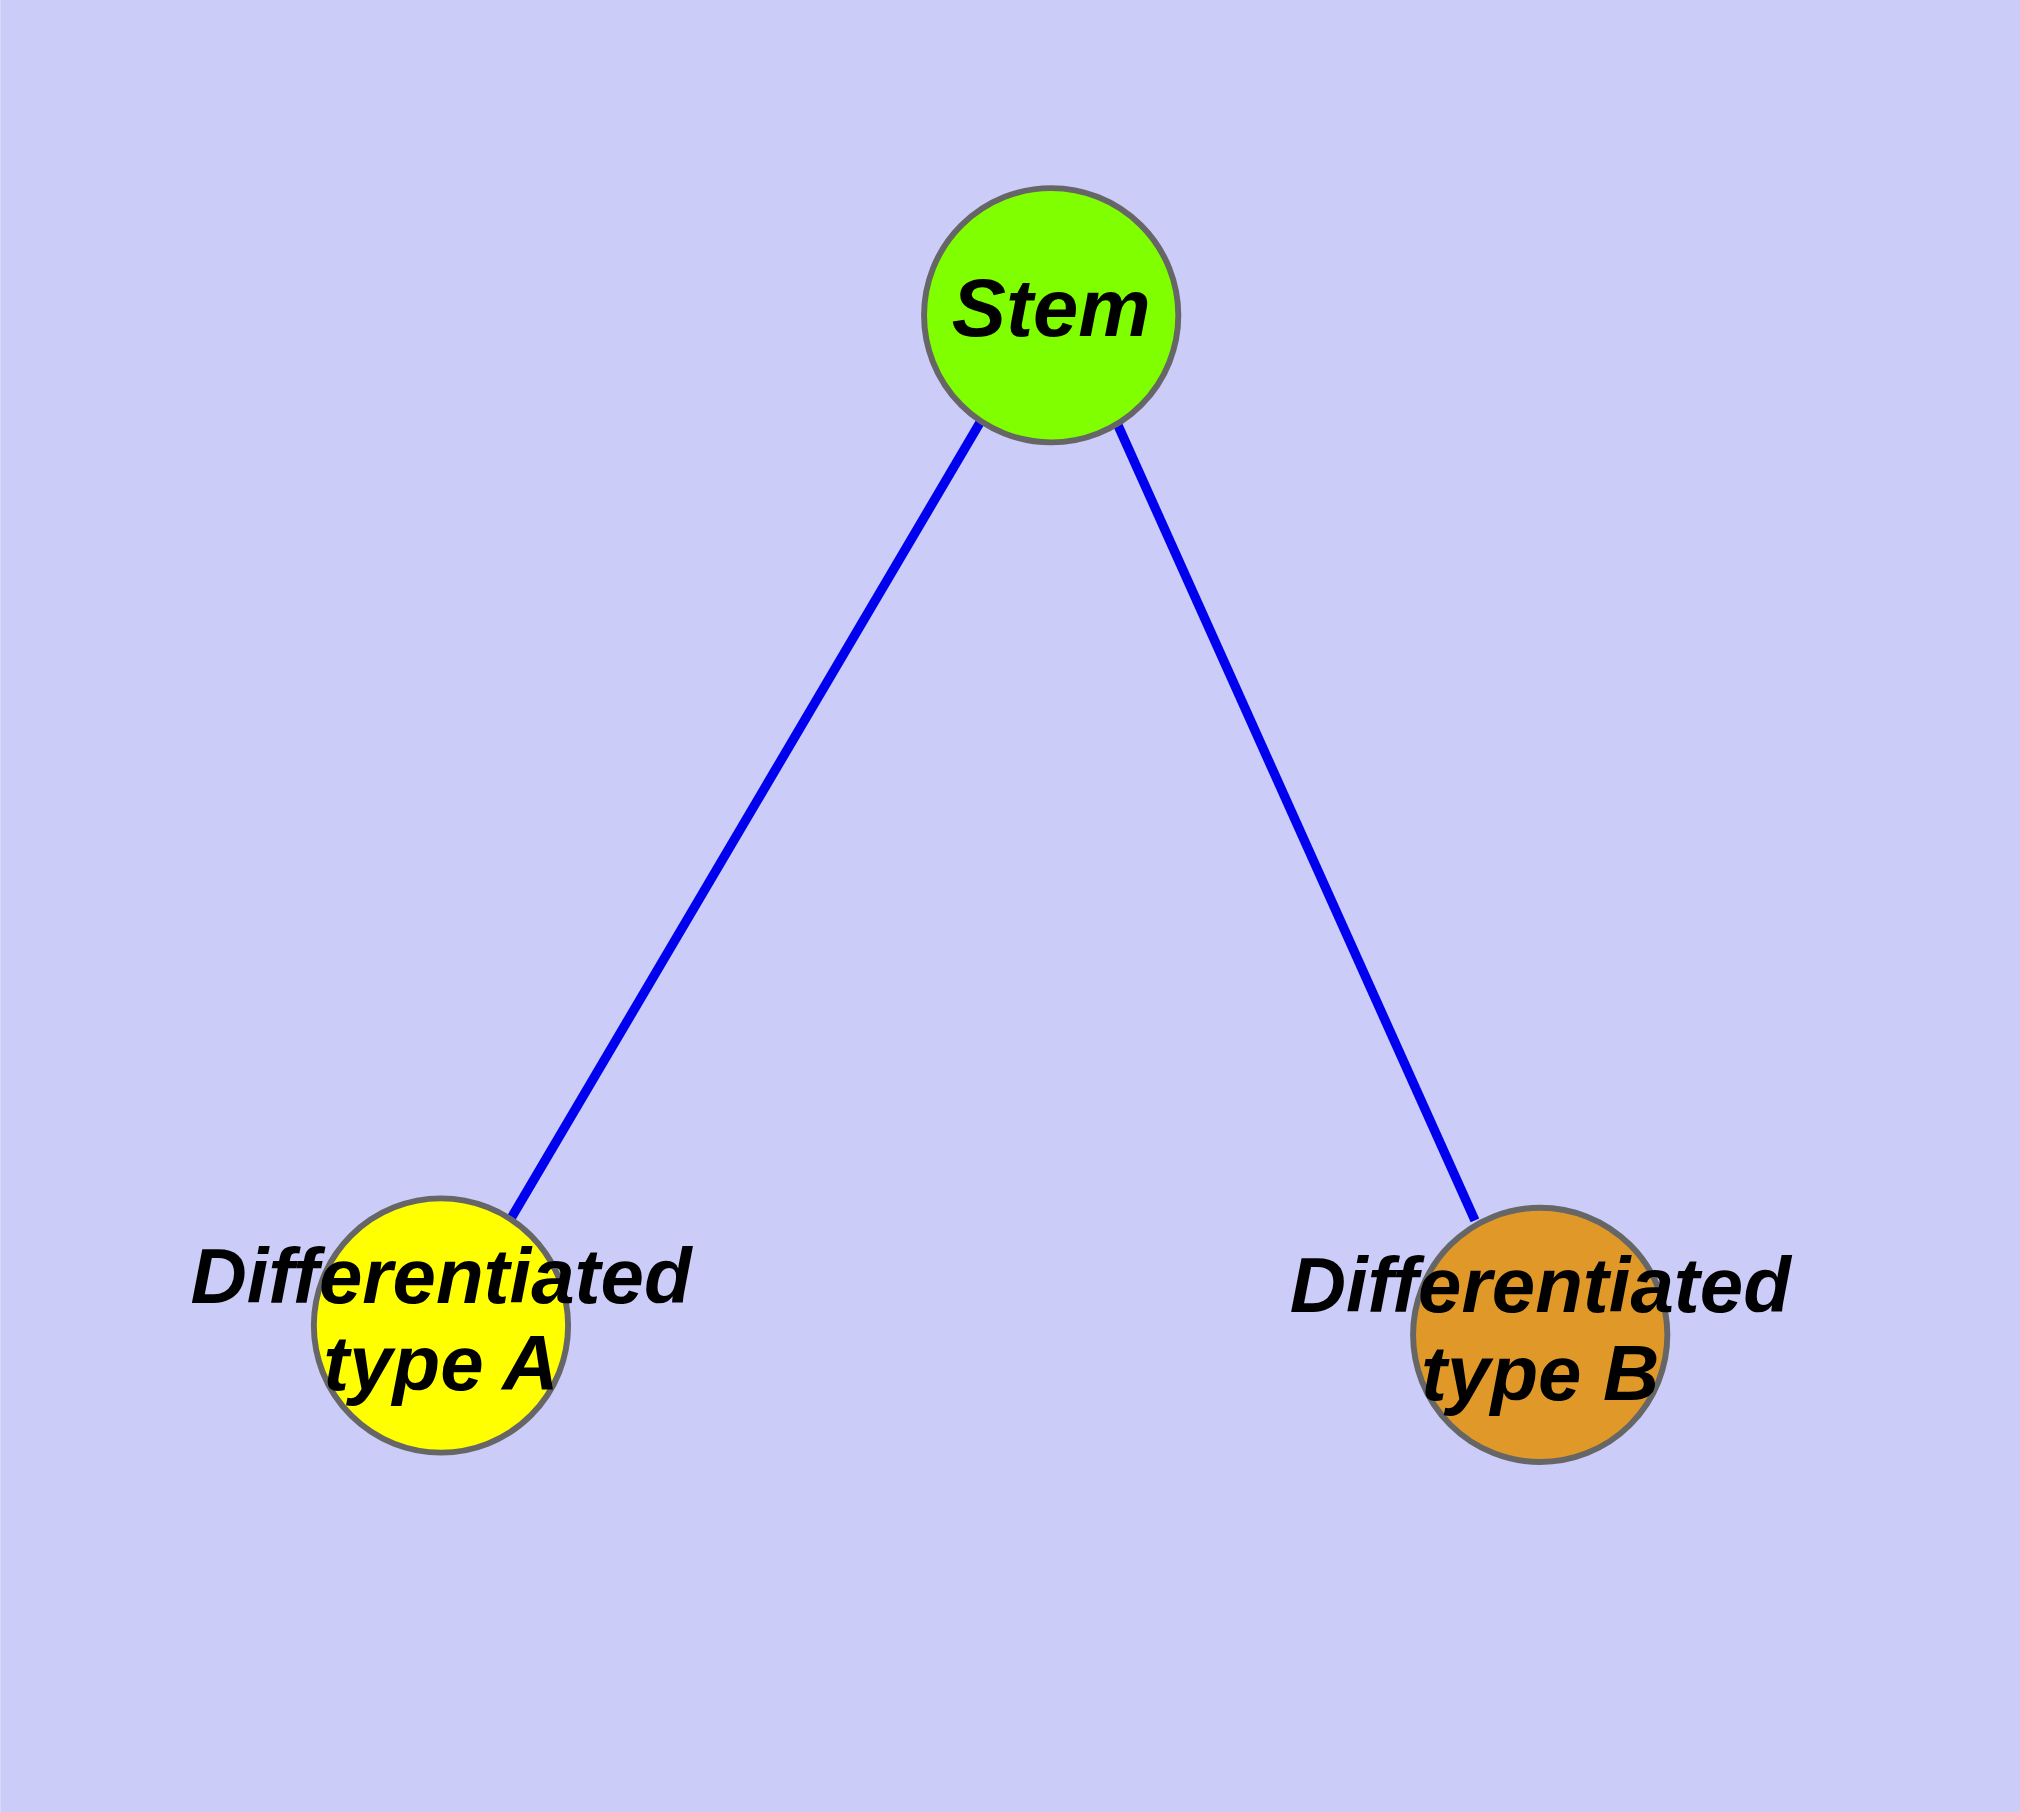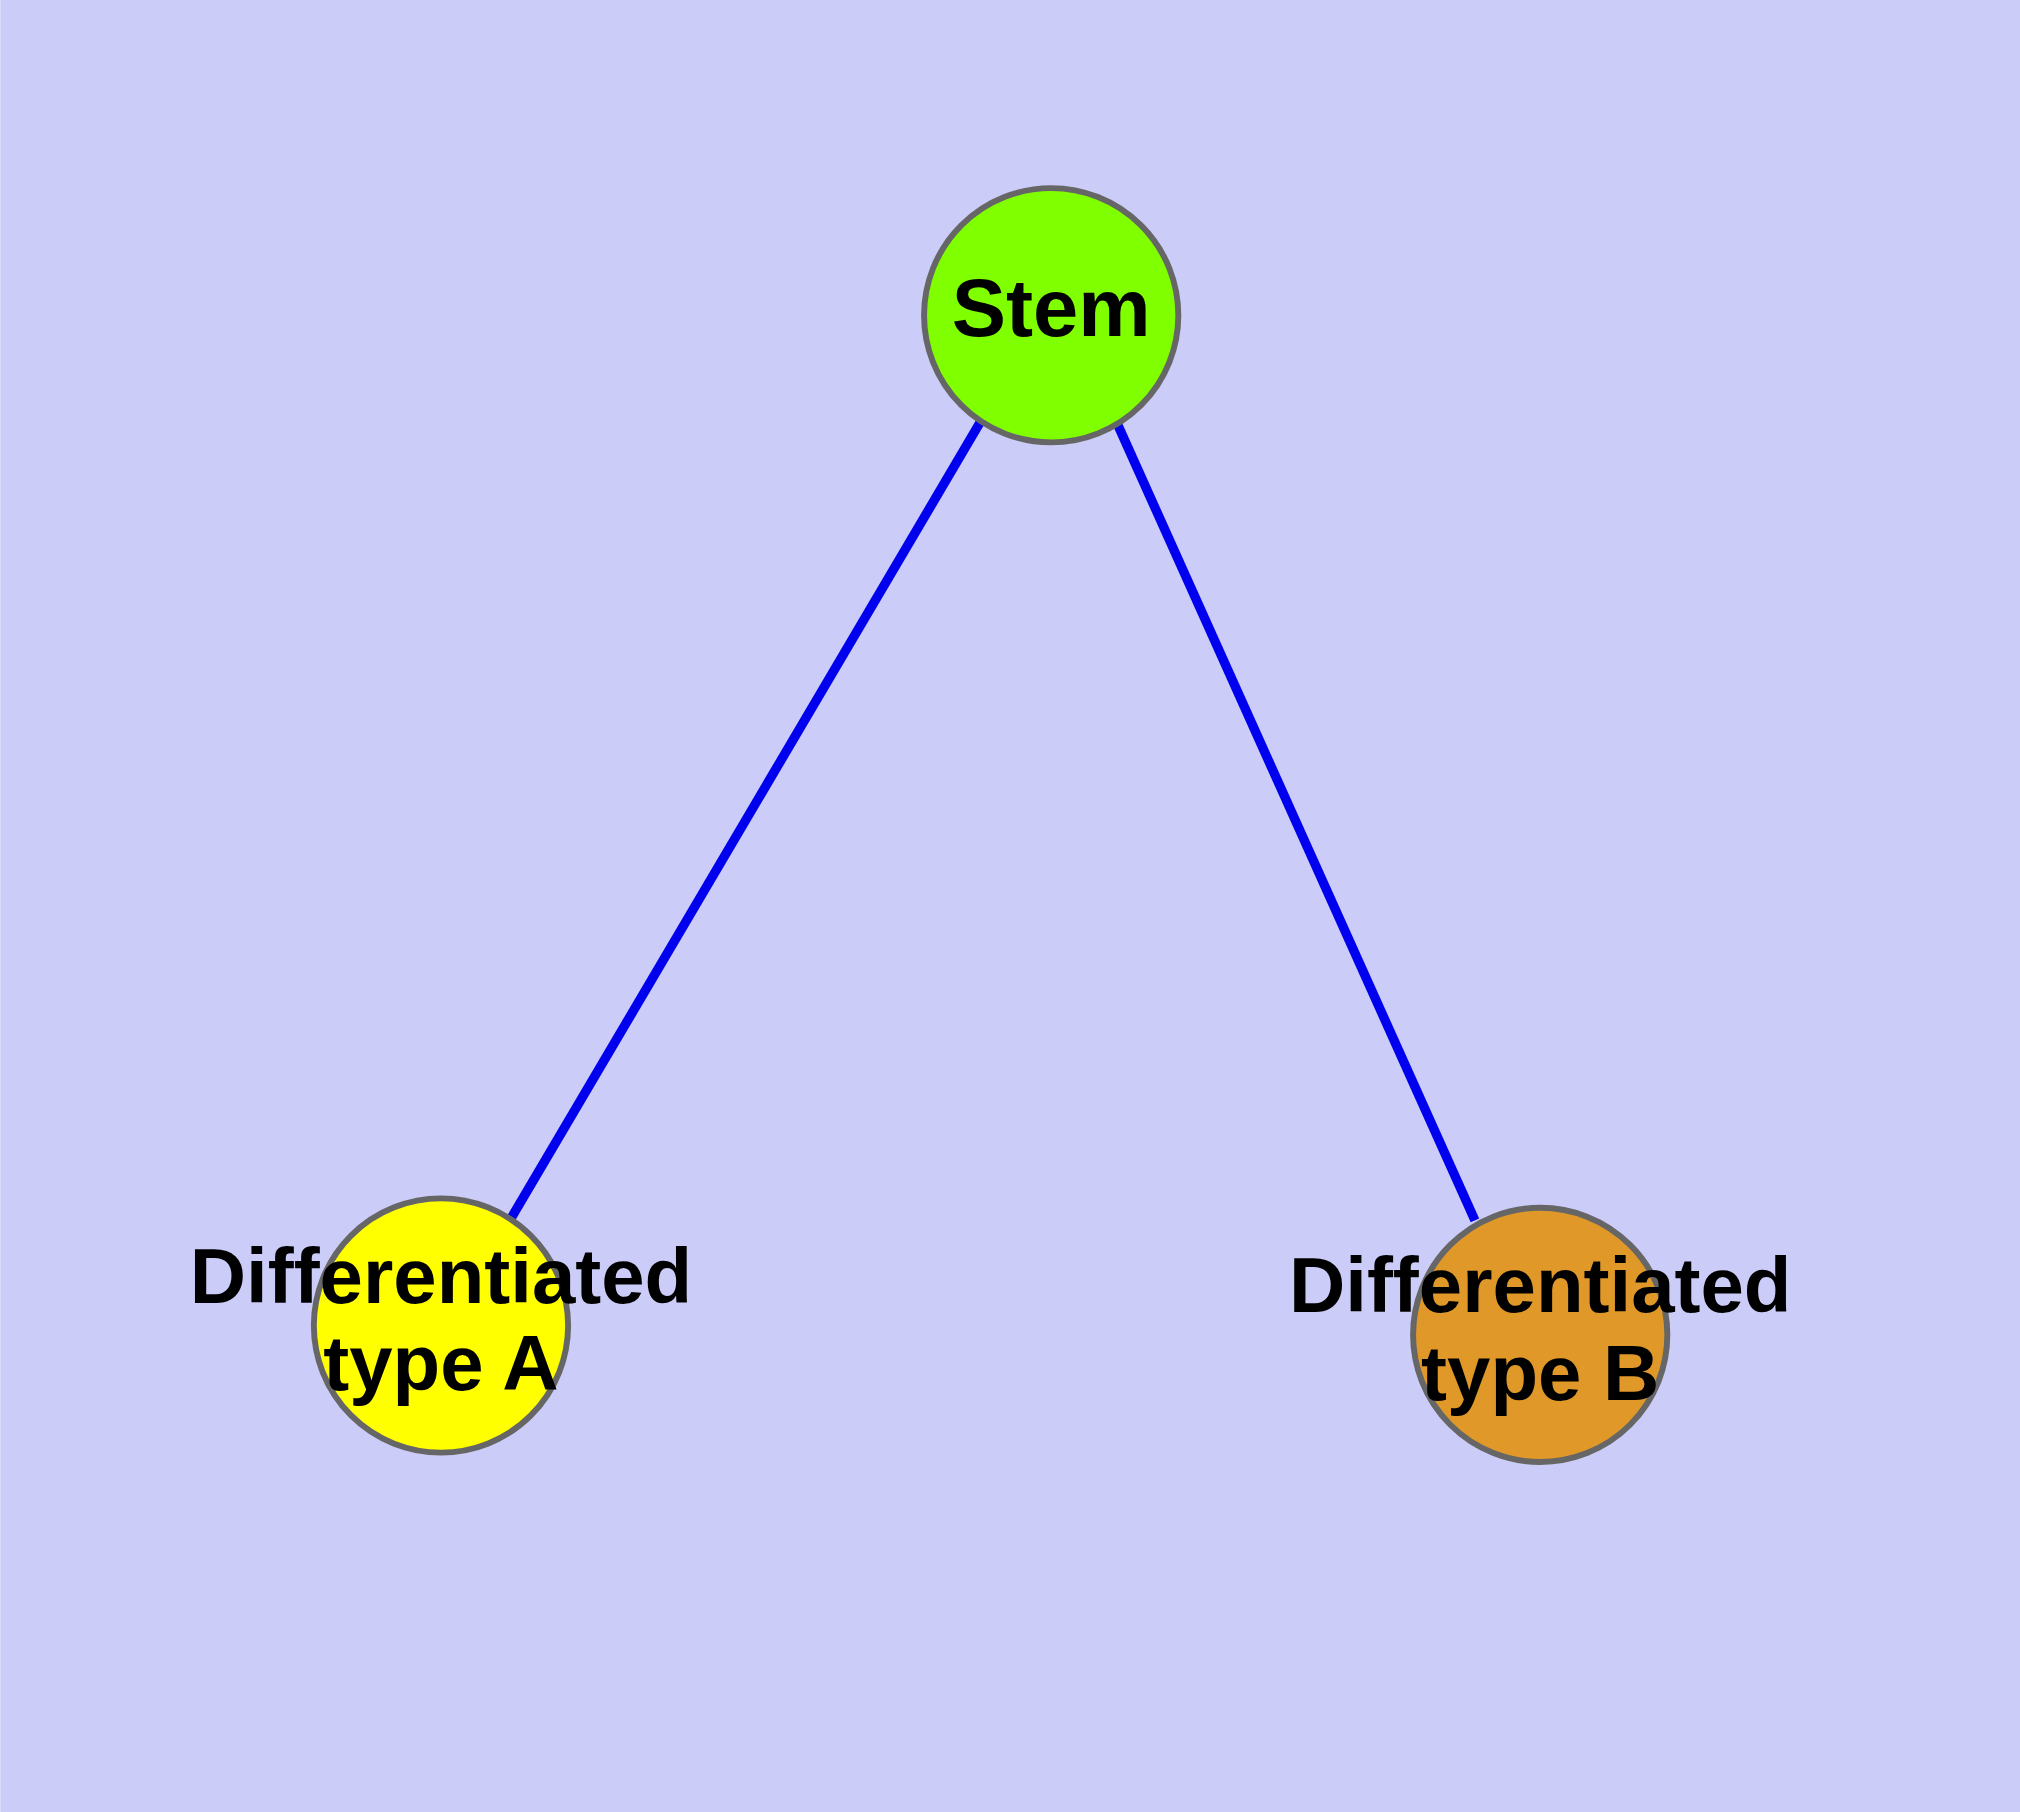--- a/index.html
+++ b/index.html
@@ -7,20 +7,21 @@
     margin: 0;
     padding: 0;
     background: #ffffff;
   }
   #canvas {
     position: relative;
     width: 2021px;
     height: 1812px;
     overflow: hidden;
     font-family: "Liberation Sans", sans-serif;
+    font-style: italic;
   }
   #graph-svg {
     position: absolute;
     top: 0;
     left: 0;
     width: 2021px;
     height: 1812px;
     display: block;
   }
   .node-circle {

